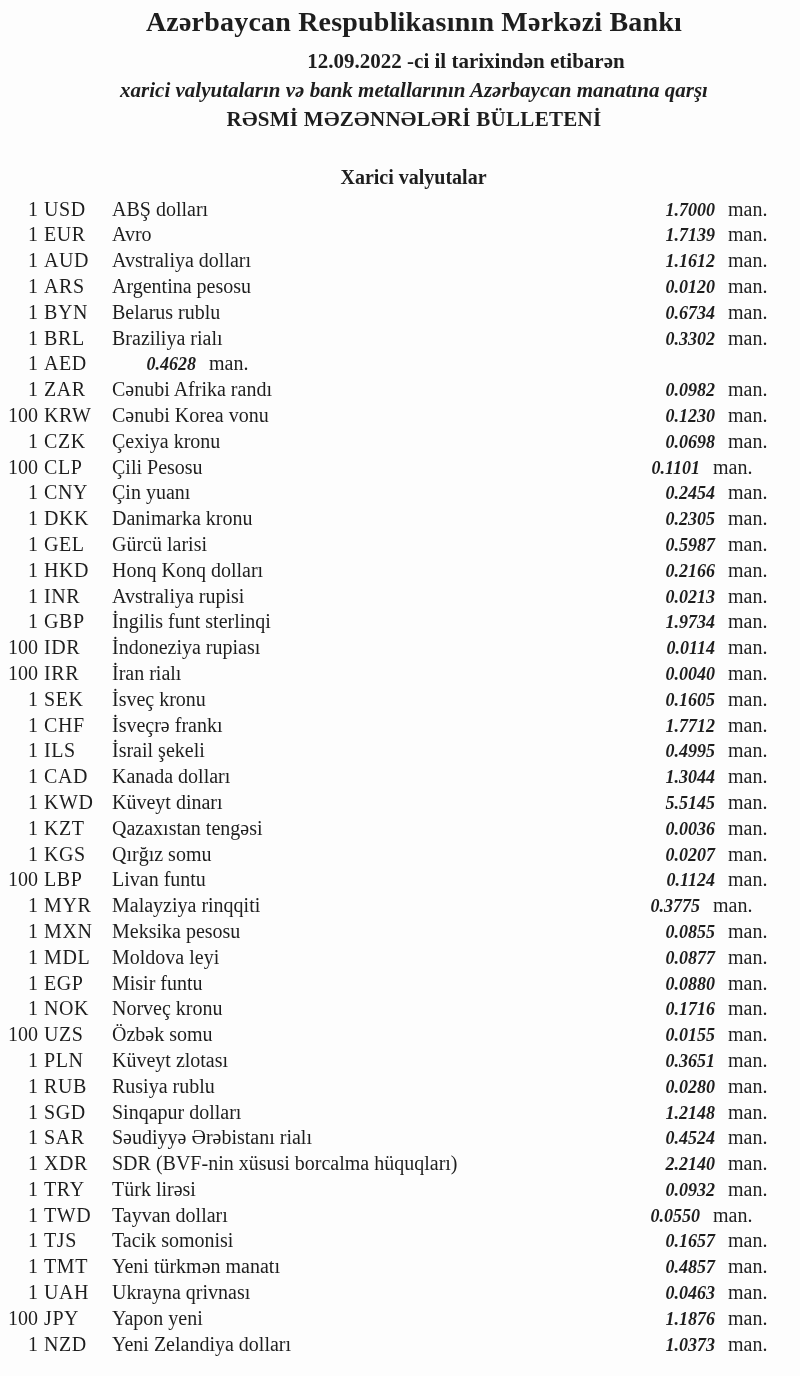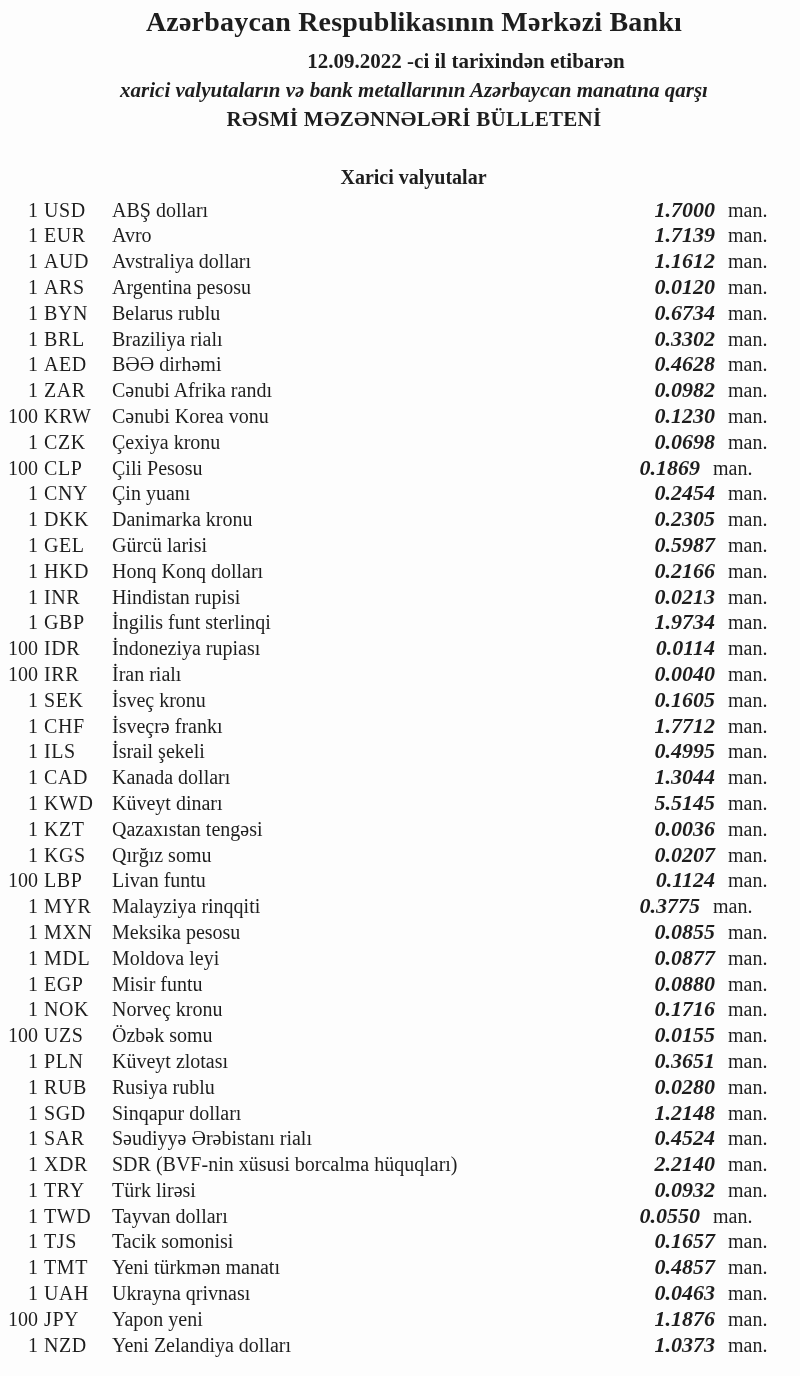--- a/index.html
+++ b/index.html
@@ -85,21 +85,21 @@
   .cell-name {
     flex: 1 1 auto;
     padding-left: 6px;
     overflow: hidden;
   }
   .cell-rate {
     width: 90px;
     text-align: right;
     font-weight: 700;
     font-style: italic;
-    font-size: 22px;
+    font-size: 18px;
     flex: none;
   }
   .cell-unit {
     width: 42px;
     margin-left: 13px;
     text-align: left;
     flex: none;
   }
   .row.offset .cell-rate,
   .row.offset .cell-unit {
@@ -158,21 +158,20 @@
       <div class="row">
     <span class="cell-qty">1</span>
     <span class="cell-code">BRL</span>
     <span class="cell-name">Braziliya rialı</span>
     <span class="cell-rate">0.3302</span>
     <span class="cell-unit">man.</span>
   </div>
       <div class="row">
     <span class="cell-qty">1</span>
     <span class="cell-code">AED</span>
-    <span class="cell-name">BƏƏ dirhəmi</span>
     <span class="cell-rate">0.4628</span>
     <span class="cell-unit">man.</span>
   </div>
       <div class="row">
     <span class="cell-qty">1</span>
     <span class="cell-code">ZAR</span>
     <span class="cell-name">Cənubi Afrika randı</span>
     <span class="cell-rate">0.0982</span>
     <span class="cell-unit">man.</span>
   </div>
@@ -187,21 +186,21 @@
     <span class="cell-qty">1</span>
     <span class="cell-code">CZK</span>
     <span class="cell-name">Çexiya kronu</span>
     <span class="cell-rate">0.0698</span>
     <span class="cell-unit">man.</span>
   </div>
       <div class="row offset">
     <span class="cell-qty">100</span>
     <span class="cell-code">CLP</span>
     <span class="cell-name">Çili Pesosu</span>
-    <span class="cell-rate">0.1869</span>
+    <span class="cell-rate">0.1101</span>
     <span class="cell-unit">man.</span>
   </div>
       <div class="row">
     <span class="cell-qty">1</span>
     <span class="cell-code">CNY</span>
     <span class="cell-name">Çin yuanı</span>
     <span class="cell-rate">0.2454</span>
     <span class="cell-unit">man.</span>
   </div>
       <div class="row">
@@ -221,21 +220,21 @@
       <div class="row">
     <span class="cell-qty">1</span>
     <span class="cell-code">HKD</span>
     <span class="cell-name">Honq Konq dolları</span>
     <span class="cell-rate">0.2166</span>
     <span class="cell-unit">man.</span>
   </div>
       <div class="row">
     <span class="cell-qty">1</span>
     <span class="cell-code">INR</span>
-    <span class="cell-name">Hindistan rupisi</span>
+    <span class="cell-name">Avstraliya rupisi</span>
     <span class="cell-rate">0.0213</span>
     <span class="cell-unit">man.</span>
   </div>
       <div class="row">
     <span class="cell-qty">1</span>
     <span class="cell-code">GBP</span>
     <span class="cell-name">İngilis funt sterlinqi</span>
     <span class="cell-rate">1.9734</span>
     <span class="cell-unit">man.</span>
   </div>

